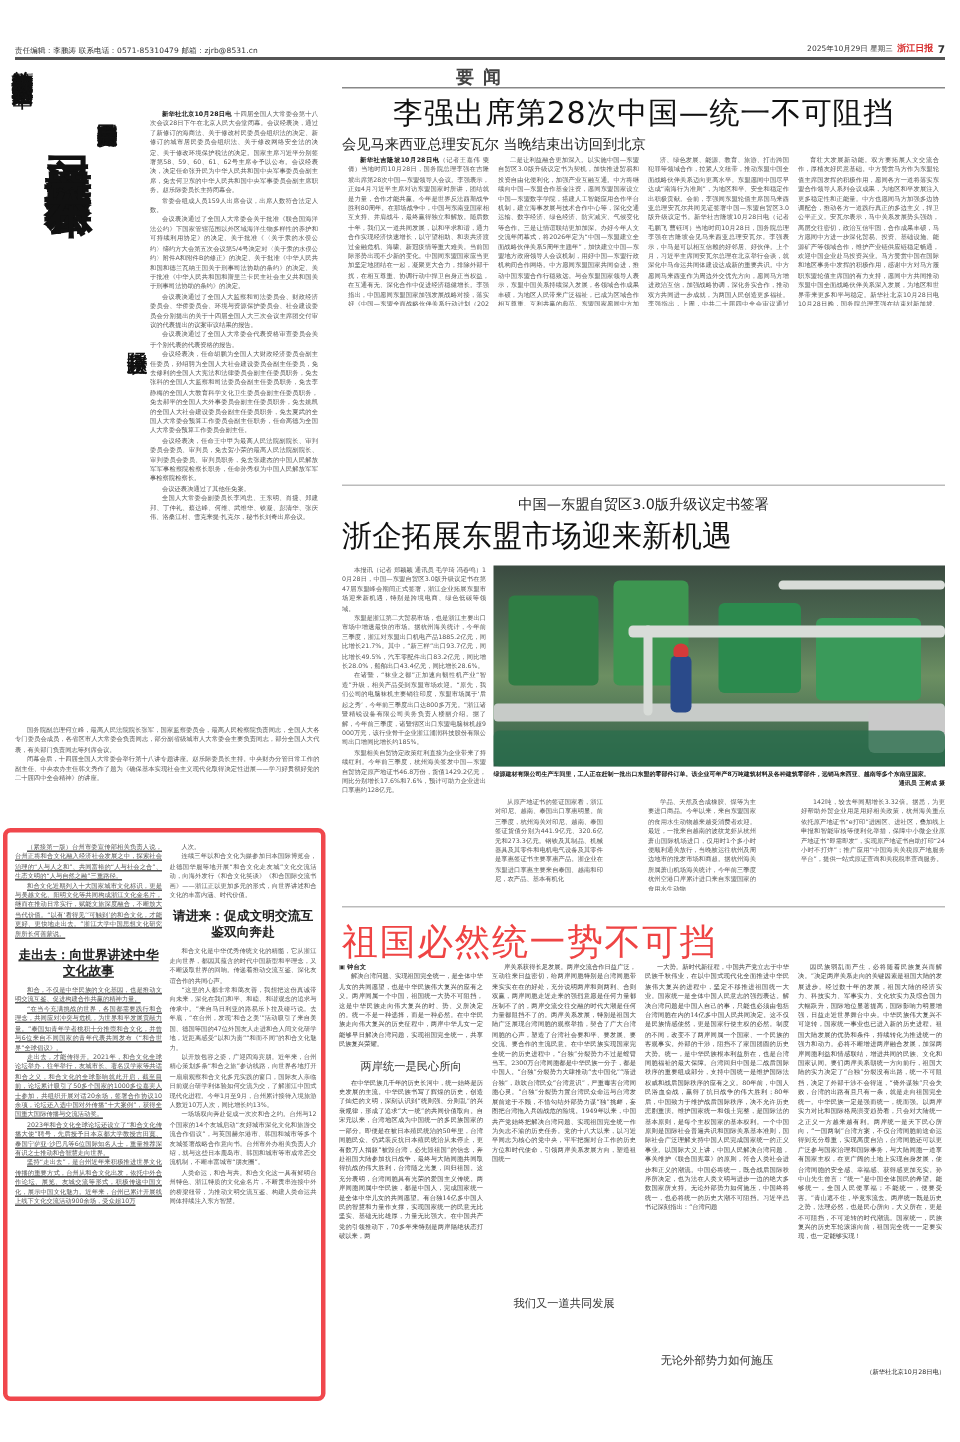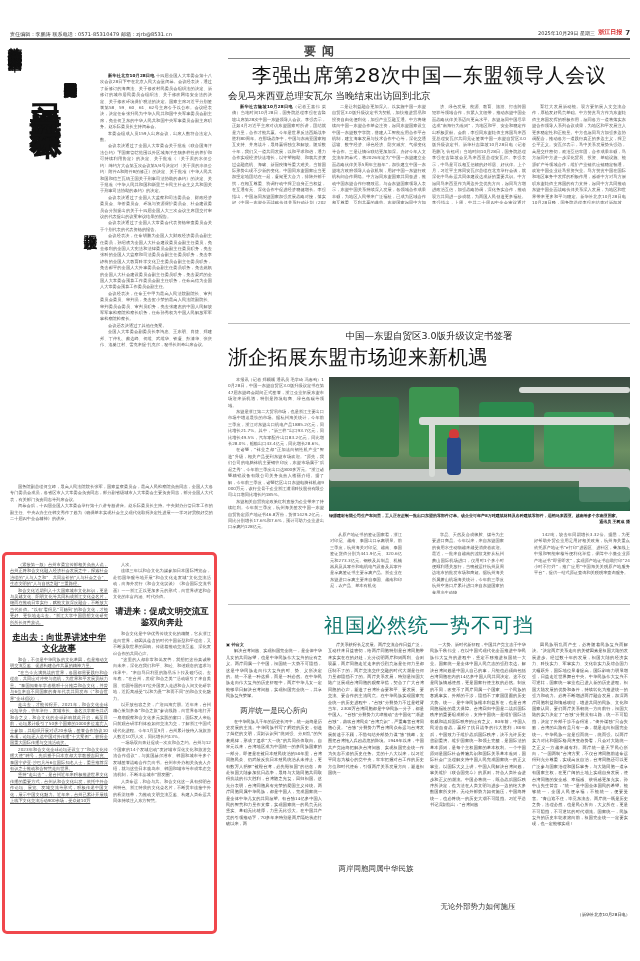--- a/index.html
+++ b/index.html
@@ -36,21 +36,21 @@
   .rule-mid { position: absolute; left: 228px; right: 10px; height: 1px; background: #bbb; }
 
   .h2-kicker { position: absolute; left: 228px; top: 330px; width: 402px; text-align: center; font-size: 9.5px; color: #222; }
   .h2 { position: absolute; left: 228px; top: 344px; width: 402px; text-align: left; font-size: 20px; color: #111; }
   .s3-left { left: 228px; top: 377px; width: 96px; height: 220px; }
   .photo { position: absolute; left: 329px; top: 377px; width: 301px; height: 134px; overflow: hidden; background: linear-gradient(180deg, #3a4a40 0%, #4d6b52 30%, #6c8f62 55%, #2f5a48 100%); }
   .caption { position: absolute; left: 329px; top: 513px; width: 301px; font-size: 4px; line-height: 5.6px; color: #222; font-weight: bold; }
   .caption-credit { text-align: right; display: block; }
   .s3-col { top: 532px; width: 72px; height: 62px; }
 
-  .h3 { position: absolute; left: 228px; top: 612px; width: 402px; text-align: center; font-size: 20px; color: #0f766e; letter-spacing: 1px; }
+  .h3 { position: absolute; left: 228px; top: 612px; width: 402px; font-size: 24px; color: #ef4444; letter-spacing: 1px; }
   .s4-col { top: 642px; width: 96px; height: 300px; font-family: "DejaVu Serif", serif; color: #444; }
   .byline { font-weight: bold; color: #333; text-indent: 0 !important; }
   .subhead { font-size: 7.5px; line-height: 12px; color: #333; text-align: center; font-family: Liberation Sans, sans-serif; margin: 5px 0 2px; text-indent: 0 !important; }
 
   
   .redbox { position: absolute; left: 2px; top: 552px; width: 215px; height: 382px; border: 3.5px solid #f0474c; border-radius: 5px; background: #fff; }
   .rb-col { position: absolute; top: 7px; width: 98px; height: 365px; font-size: 4.2px; line-height: 6.4px; color: #555; overflow: hidden; text-align: justify; word-break: break-all; }
   .rb-col p { text-indent: 8px; }
   .rb-sub { font-size: 8.5px; line-height: 11px; color: #222; font-weight: bold; text-indent: 0 !important; margin: 6px 0 3px; }
   .rb-sub.right { text-align: center; }
@@ -89,21 +89,21 @@
   <p>会议经表决，任命胡鹏为全国人大财政经济委员会副主任委员，孙绍骋为全国人大社会建设委员会副主任委员，免去修利的全国人大宪法和法律委员会副主任委员职务，免去张科的全国人大监察和司法委员会副主任委员职务，免去李静梅的全国人大教育科学文化卫生委员会副主任委员职务，免去郝平的全国人大外事委员会副主任委员职务，免去姚凯的全国人大社会建设委员会副主任委员职务，免去夏武的全国人大常委会预算工作委员会副主任职务，任命高德为全国人大常委会预算工作委员会副主任。</p>
   <p>会议经表决，任命王中甲为最高人民法院副院长、审判委员会委员、审判员，免去贺小荣的最高人民法院副院长、审判委员会委员、审判员职务，免去张建杰的中国人民解放军军事检察院检察长职务，任命孙秀权为中国人民解放军军事检察院检察长。</p>
   <p>会议还表决通过了其他任免案。</p>
   <p>全国人大常委会副委员长李鸿忠、王东明、肖捷、郑建邦、丁仲礼、蔡达峰、何维、武维华、铁凝、彭清华、张庆伟、洛桑江村、雪克来提·扎克尔，秘书长刘奇出席会议。</p>
 </div>
 <div class="text-block story1-tail">
   <p>国务院副总理何立峰，最高人民法院院长张军，国家监察委员会，最高人民检察院负责同志，全国人大各专门委员会成员，各省区市人大常委会负责同志，部分副省级城市人大常委会主要负责同志，部分全国人大代表，有关部门负责同志等列席会议。</p>
   <p>闭幕会后，十四届全国人大常委会举行第十八讲专题讲座。赵乐际委员长主持。中央财办分管日常工作的副主任、中央农办主任韩文秀作了题为《确保基本实现社会主义现代化取得决定性进展——学习好贯彻好党的二十届四中全会精神》的讲座。</p>
 </div>
 
-<div class="h1">李强出席第28次中国—东盟领导人会议</div>
+<div class="h1">李强出席第28次中国—统一不可阻挡</div>
 <div class="h1-sub">会见马来西亚总理安瓦尔  当晚结束出访回到北京</div>
 <div class="text-block s2-col" style="left:232px;">
   <p><span class="dateline">新华社吉隆坡10月28日电</span><span>（记者王嘉伟 粟倩）当地时间10月28日，国务院总理李强在吉隆坡出席第28次中国—东盟领导人会议。李强表示，正如4月习近平主席对访东盟国家时所讲，团结就是力量，合作才能共赢。今年是世界反法西斯战争胜利80周年。在那场战争中，中国与东南亚国家相互支持、并肩战斗，最终赢得独立和解放。随后数十年，我们又一道共同发展，以和平求和谐，通力合作实现经济快速增长，以守望相助、和衷共济渡过金融危机、海啸、新冠疫情等重大难关。当前国际形势出现不少新的变化。中国同东盟国家应当更加坚定地团结在一起，凝聚更大合力，排除外部干扰，在相互尊重、协调行动中捍卫自身正当权益，在互通有无、深化合作中促进经济稳健增长。李强指出，中国愿同东盟国家加强发展战略对接，落实好《中国—东盟全面战略伙伴关系行动计划（2026—2030）》，继续推动构建更为紧密的中国—东盟命运共同体。一是让战略互信更加深化。加强战略沟通，妥善处理分歧。中方将继续支持通过“东盟方式”推动南海问题和平解决争端。要加快推进“南海行为准则”磋商并争取尽早达成。</span></p>
 </div>
 <div class="text-block s2-col" style="left:332px;">
   <p>二是让利益融合更加深入。以实施中国—东盟自贸区3.0版升级议定书为契机，加快推进贸易和投资自由化便利化，加强产业互融互通。中方将继续向中国—东盟合作基金注资，愿同东盟国家设立中国—东盟数字学院，搭建人工智能应用合作平台机制，建立海事发展与技术合作中心等，深化交通运输、数字经济、绿色经济、防灾减灾、气候变化等合作。三是让情谊联结更加加深。办好今年人文交流年闭幕式，将2026年定为“中国—东盟建立全面战略伙伴关系5周年主题年”，加快建立中国—东盟地方政府领导人会议机制，用好中国—东盟行政机构间合作网络。中方愿同东盟国家共同奋进，推动中国东盟合作行稳致远。与会东盟国家领导人表示，东盟中国关系持续深入发展，各领域合作成果丰硕，为地区人民带来广泛福祉，已成为区域合作相互尊重、互利共赢的典范。东盟国家愿同中方加强战略沟通，增进政治互信，协力落实《中国—东盟全面战略伙伴关系行动计划（2026—2030）》，中国—东盟自贸区3.0版升级议定书，拓展经贸、互联互通、数字经济。</p>
 </div>
 <div class="text-block s2-col" style="left:432px;">
   <p>济、绿色发展、能源、教育、旅游、打击跨国犯罪等领域合作，拉紧人文纽带，推动东盟中国全面战略伙伴关系迈向更高水平。东盟愿同中国尽早达成“南海行为准则”，为地区和平、安全和稳定作出积极贡献。会前，李强同东盟轮值主席国马来西亚总理安瓦尔共同见证签署中国—东盟自贸区3.0版升级议定书。新华社吉隆坡10月28日电（记者毛鹏飞 曹钰珂）当地时间10月28日，国务院总理李强在吉隆坡会见马来西亚总理安瓦尔。李强表示，中马是可以相互信赖的好邻居、好伙伴。上个月，习近平主席同安瓦尔总理在北京举行会谈，就深化中马命运共同体建设达成新的重要共识。中方愿同马来西亚作为周边外交优先方向，愿同马方增进政治互信，加强战略协调，深化务实合作，推动双方共同进一步成就，为两国人民创造更多福祉。李强指出，上周，中共二十届四中全会审议通过了“十五五”规划建议。中方愿同马方第十三个大马计划加强对接，深入实施两国经贸合作五年规划，拓展经济贸易往来，挖掘数字经济、人工智能、新能源等新兴领域合作潜力，共同培育壮大发展新动能。</p>
 </div>
@@ -158,21 +158,21 @@
 </div>
 <div class="text-block s4-col" style="left:328px;">
   <p>岸关系获得长足发展。两岸交流合作日益广泛，互动往来日益密切，给两岸同胞特别是台湾同胞带来实实在在的好处，充分说明两岸和则两利、合则双赢，两岸同胞走近走来的强烈意愿是任何力量都压制不了的，两岸交流交往交融的时代大潮是任何力量都阻挡不了的。两岸关系发展，特别是祖国大陆广泛展现台湾同胞的观察举措，契合了广大台湾同胞的心声，塑造了台湾社会要和平、要发展、要交流、要合作的主流民意。在中华民族实现国家完全统一的历史进程中，“台独”分裂势力不过是螳臂当车。2300万台湾同胞都是中华民族一分子，都是中国人。“台独”分裂势力大肆推动“去中国化”“渐进台独”，鼓吹台湾民众“台湾意识”，严重毒害台湾同胞心灵。“台独”分裂势力置台湾民众命运与台湾发展前途于不顾，不惜勾结外部势力谋“独”挑衅，妄图把台湾拖入兵凶战危的险境。1949年以来，中国共产党始终把解决台湾问题、实现祖国完全统一作为矢志不渝的历史任务。党的十八大以来，以习近平同志为核心的党中央，牢牢把握对台工作的历史方位和时代使命，引领两岸关系发展方向，塑造祖国统一</p>
 </div>
 <div class="text-block s4-col" style="left:430px;">
   <p>一大势。新时代新征程，中国共产党立志于中华民族千秋伟业，在以中国式现代化全面推进中华民族伟大复兴的进程中，坚定不移推进祖国统一大业。国家统一是全体中国人民意志的强烈表达。解决台湾问题是中国人自己的事，只能也必须由包括台湾同胞在内的14亿多中国人民共同决定。这不仅是民族情感使然，更是国家行使主权的必然。制度的不同，改变不了两岸同属一个国家、一个民族的客观事实。外部的干涉，阻挡不了家国团圆的历史大势。统一，是中华民族根本利益所在，也是台湾同胞福祉的最大保障。台湾回归中国是二战后国际秩序的重要组成部分，支持中国统一是维护国际法权威和战后国际秩序的应有之义。80年前，中国人民浴血奋战，赢得了抗日战争的伟大胜利；80年后，中国致力于维护战后国际秩序，决不允许历史悲剧重演。维护国家统一和领土完整，是国际法的基本原则，是每个主权国家的基本权利。一个中国原则是国际社会普遍共识和国际关系基本准则，国际社会广泛理解支持中国人民完成国家统一的正义事业。以国际大义上讲，中国人民解决台湾问题，事关维护《联合国宪章》的原则，符合人类社会进步和正义的潮流。中国必将统一，既合战后国际秩序所决定，也为法在人类文明与进步一边的绝大多数国家所支持。无论外部势力如何施压，中国终将统一，也必将统一的历史大潮不可阻挡。习近平总书记深刻指出：“台湾问题</p>
 </div>
 <div class="text-block s4-col" style="left:532px;">
   <p>因民族弱乱而产生，必将随着民族复兴而解决。”决定两岸关系走向的关键因素是祖国大陆的发展进步。经过数十年的发展，祖国大陆的经济实力、科技实力、军事实力、文化软实力及综合国力大幅跃升，国际地位显著提高，国际影响力明显增强，日益走近世界舞台中央。中华民族伟大复兴不可逆转，国家统一事业也已进入新的历史进程。祖国大陆发展的优势和条件，持续转化为推进统一的强力和动力。必将不断增进两岸融合发展，加深两岸同胞利益和情感联结，增进共同的民族、文化和国家认同。要们两岸关系朝统一方向前行，祖国大陆的实力决定了“台独”分裂没有出路，统一不可阻挡，决定了外部干涉不会得逞，“倚外谋独”只会失败，台湾的出路有且只有一条，就是走向祖国完全统一。中华民族一定是强而统一，统而强。以两岸实力对比和国际格局演变趋势看，只会对大陆统一之正义一方越来越有利。两岸统一是天下民心所向，“一国两制”台湾方案，不仅台湾同胞前途命运得到充分尊重，实现高度自治，台湾同胞还可以更广泛参与国家治理和国际事务，与大陆同胞一道享有国家主权，在更广阔的土地上实现自身发展，使台湾同胞的安全感、幸福感、获得感更加充实。孙中山先生曾言：“统一”是中国全体国民的希望。能够统一，全国人民便享福；不能统一，便要受害。”青山遮不住，毕竟东流去。两岸统一既是历史之势，法理必然，也是民心所向，大义所在，更是不可阻挡，不可逆转的时代潮流。国家统一，民族复兴的历史车轮滚滚向前，祖国完全统一一定要实现，也一定能够实现！</p>
 </div>
-<div class="subhead" style="position:absolute;left:328px;top:858px;width:96px;background:#fff;">两岸同胞同属中华民族</div>
+<div class="subhead" style="position:absolute;left:328px;top:858px;width:96px;background:#fff;">我们又一道共同发展</div>
 <div class="subhead" style="position:absolute;left:430px;top:896px;width:96px;background:#fff;">无论外部势力如何施压</div>
 <div class="text-block" style="left:532px;top:912px;width:98px;height:8px;text-align:right;color:#222;background:#fff;">（新华社北京10月28日电）</div>
 
 <div class="redbox">
   <div class="rb-col" style="left:5px;text-decoration:underline;">
     <p>（紧接第一版）台州市委宣传部相关负责人说，台州正将和合文化融入经济社会发展之中，探索社会治理的“人与人之和”、共同富裕的“人与社会之合”、生态文明的“人与自然之融”三重路径。</p>
     <p>和合文化近期列入十大国家城市文化标识，更是与吴越文化、阳明文化等共同构成浙江文化金名片，继而在推动日常实行，赋能文旅深度融合，不断放大当代价值。“以有‘看得见’‘可触到’的和合文化，才能更好、更快地走出去。”浙江大学中国思想文化研究所所长何善蒙说。</p>
     <p class="rb-sub right">走出去：向世界讲述中华文化故事</p>
     <p>和合，不仅是中华民族的文化基因，也是推动文明交流互鉴、促进构建合作共赢的精神力量。</p>
     <p>“在当今充满挑战的世界，各国都需要践行和合理念，共同应对冲突与危机，为世界和平发展贡献力量。”泰国知青年学者桃积十分推崇和合文化，并曾与6位来自不同国家的青年代表共同发布《“和合世界”全球倡议》。</p>

